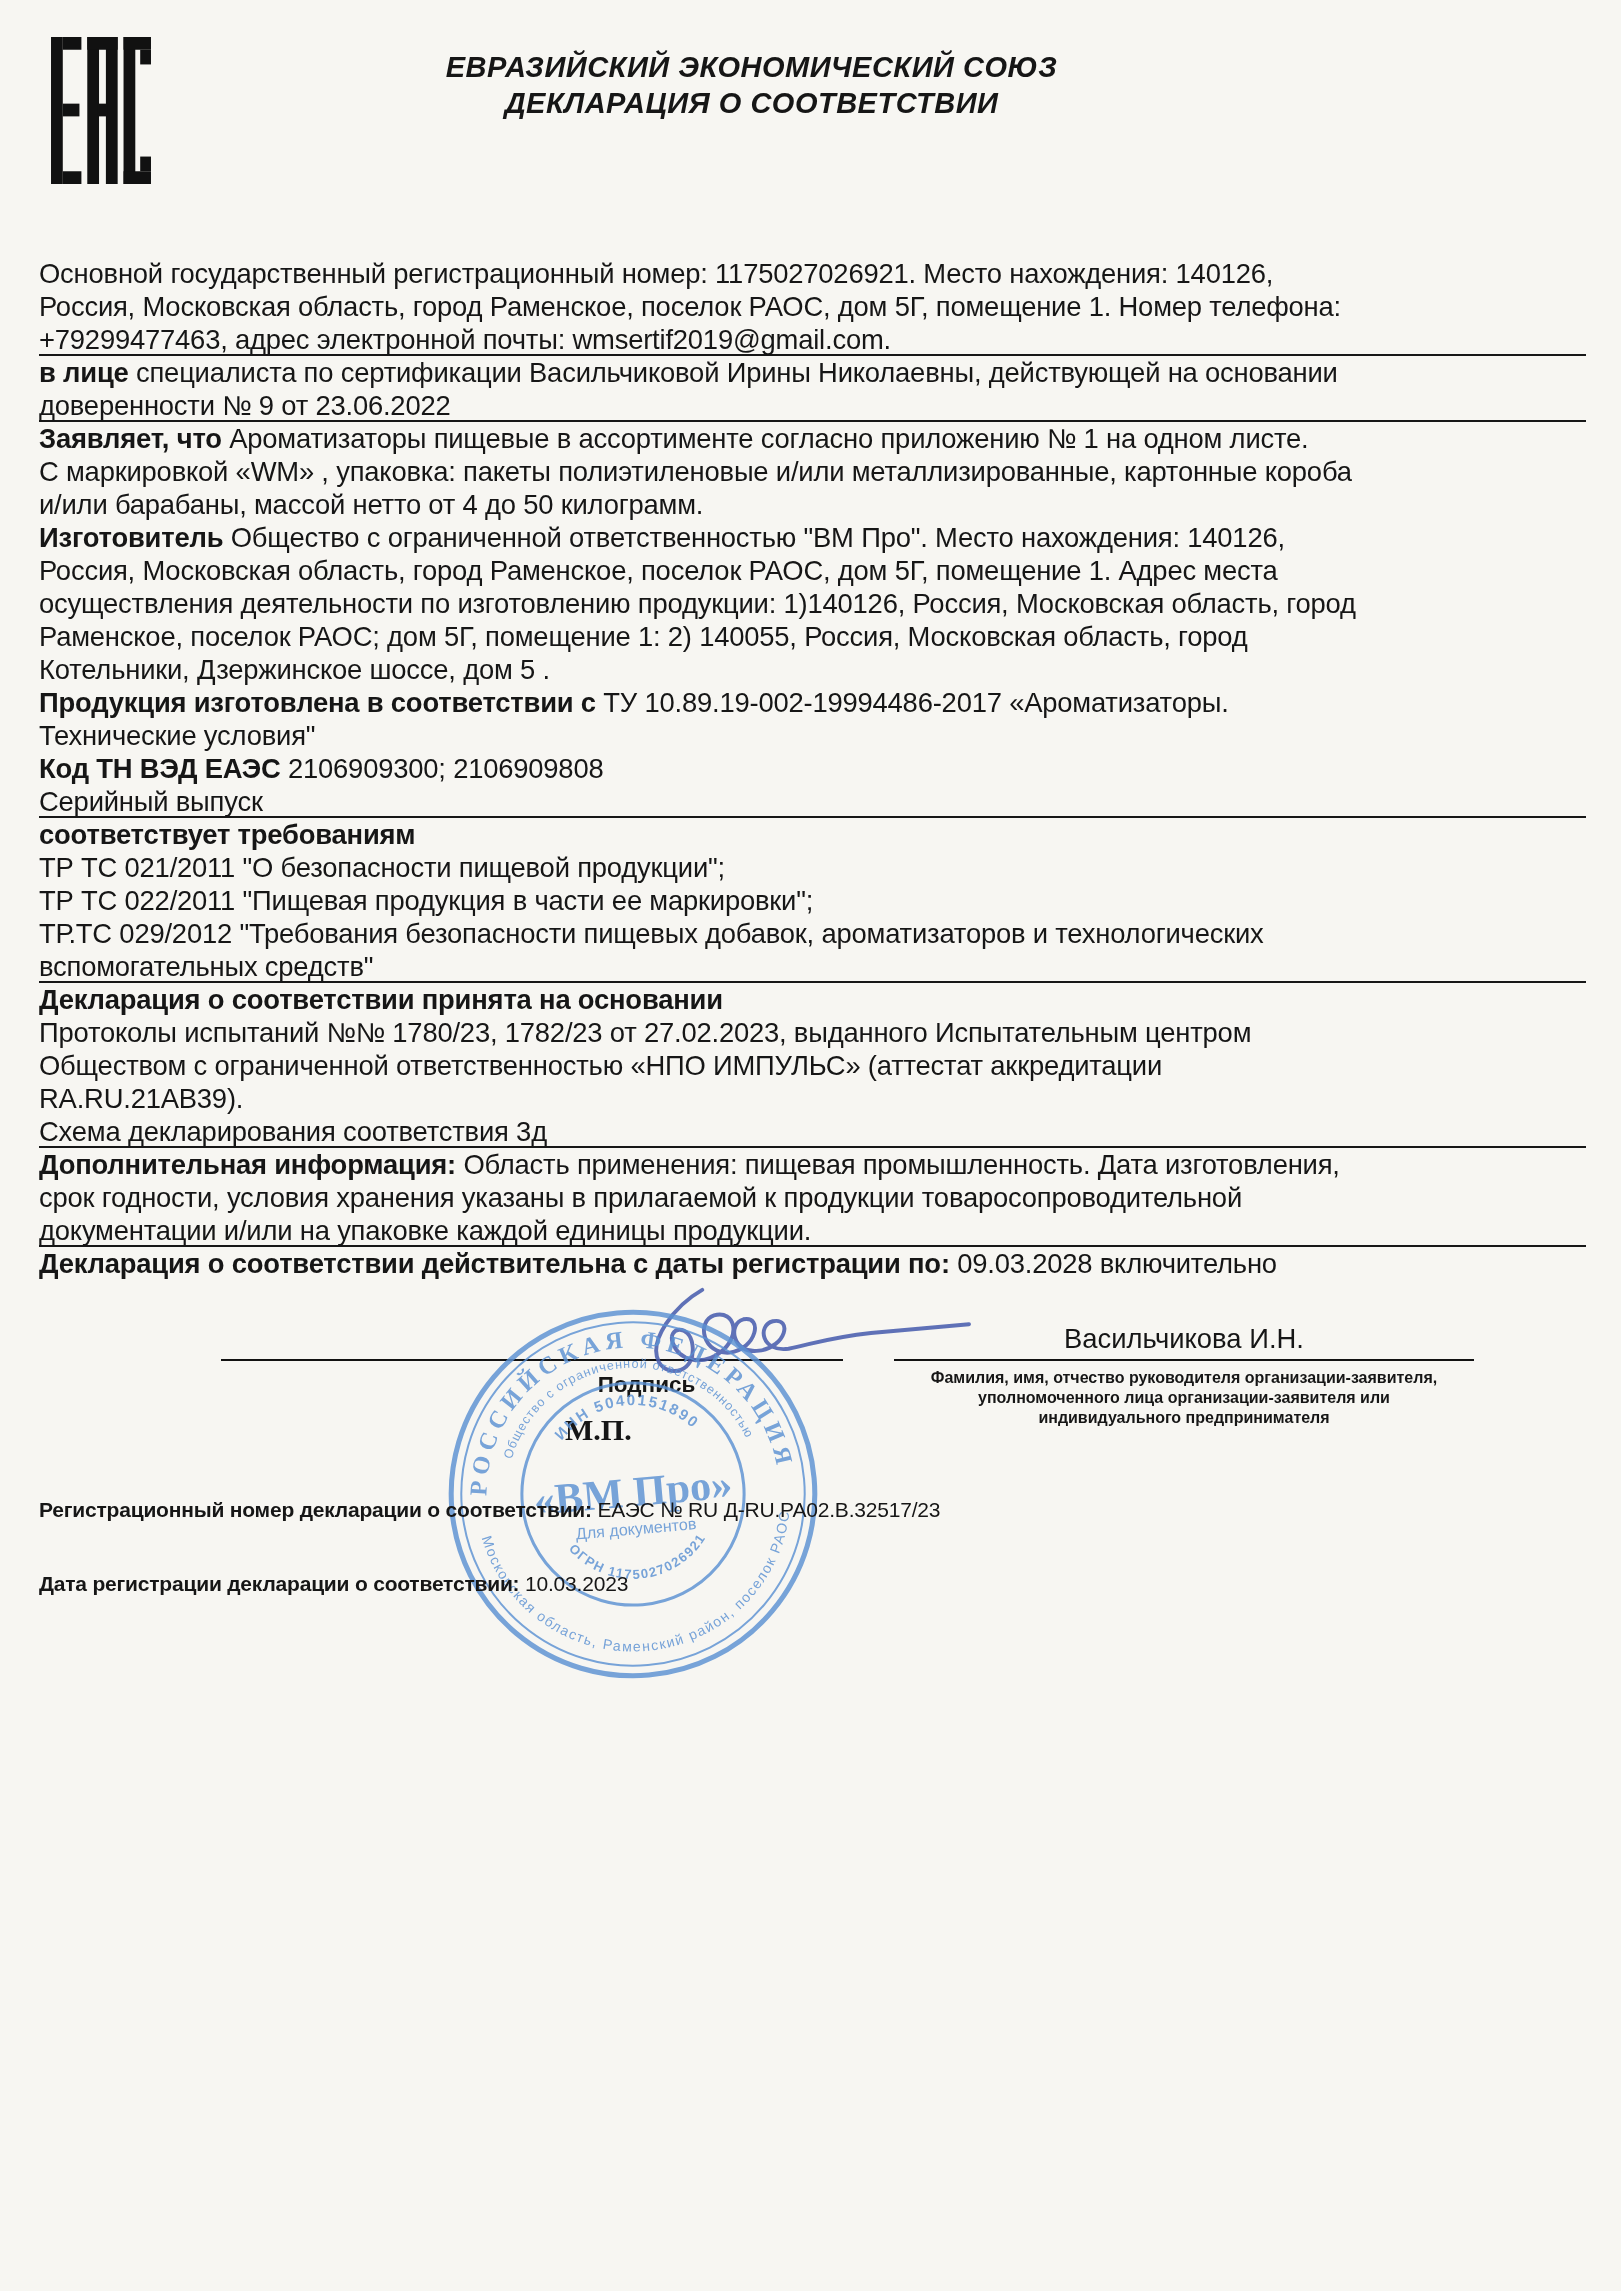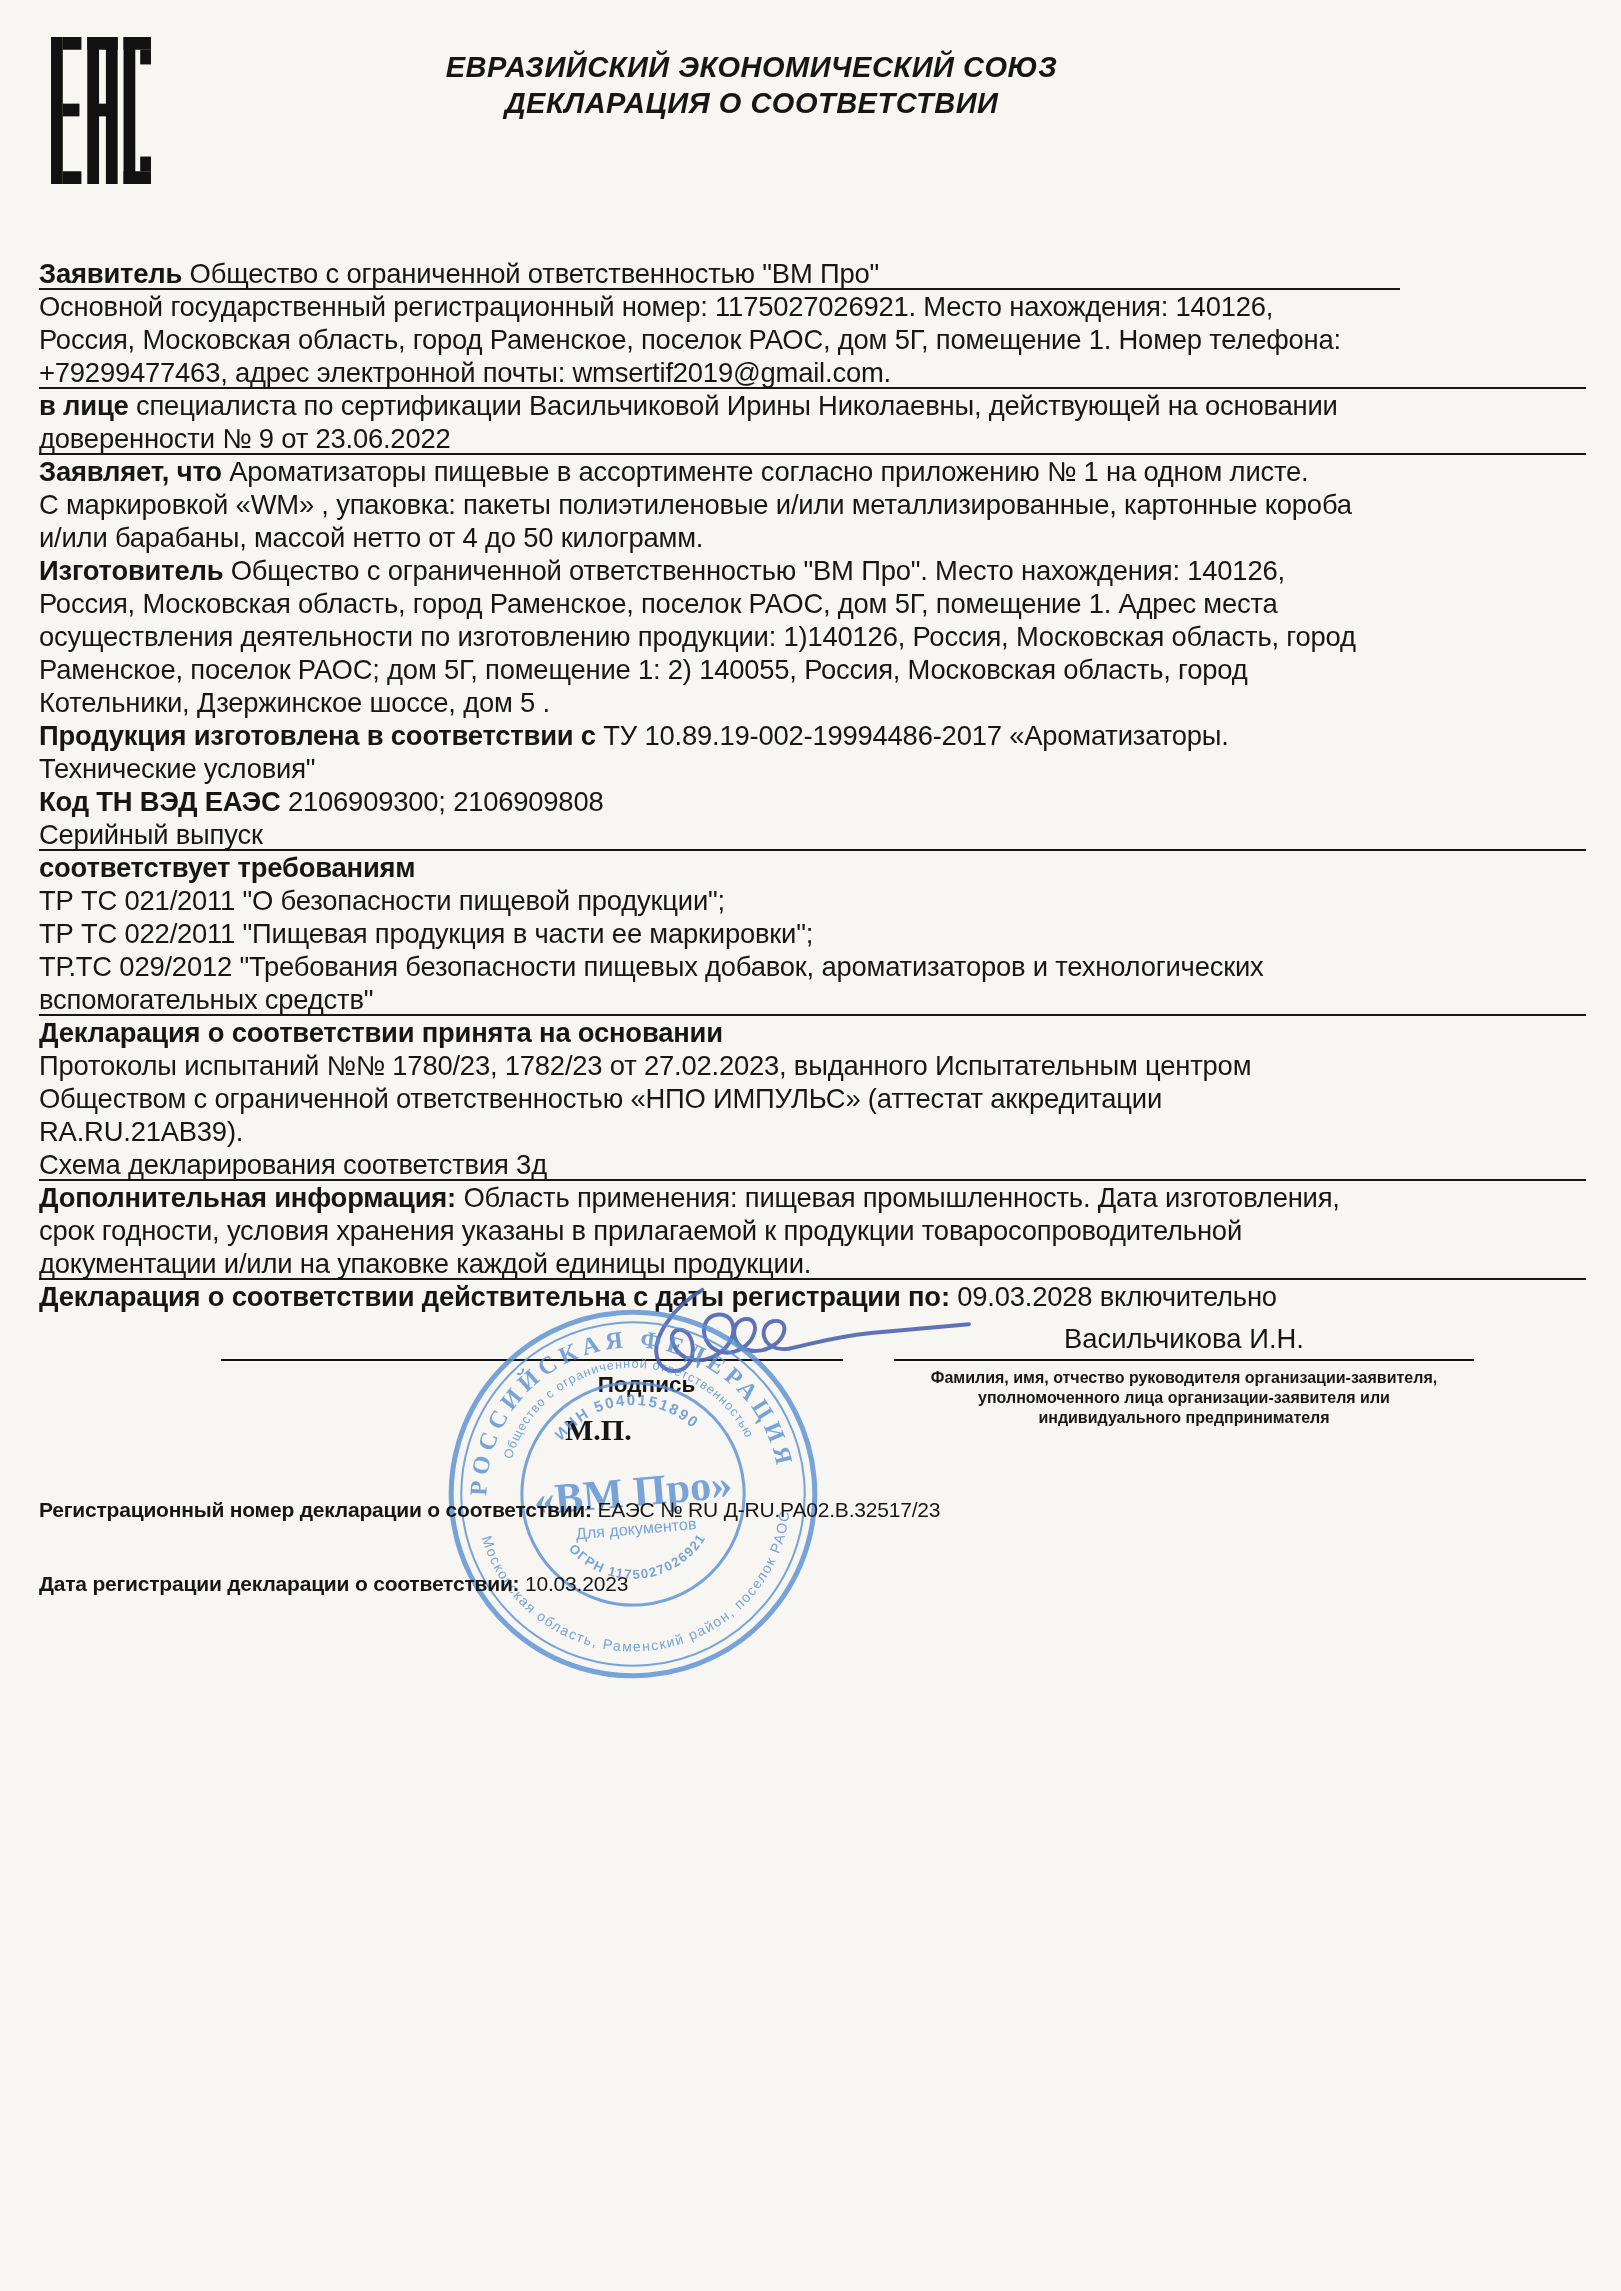--- a/index.html
+++ b/index.html
@@ -64,21 +64,20 @@
       <rect x="91" y="122" width="11" height="15"></rect>
     </g>
   </svg>
 
   <div class="title">
     <div>ЕВРАЗИЙСКИЙ ЭКОНОМИЧЕСКИЙ СОЮЗ</div>
     <div>ДЕКЛАРАЦИЯ О СООТВЕТСТВИИ</div>
   </div>
 
   <div class="body-text">
-    <div class="ln rs"><b>Заявитель</b><span> Общество с ограниченной ответственностью "ВМ Про"</span></div>
     <div class="ln"><span>Основной государственный регистрационный номер: 1175027026921. Место нахождения: 140126,</span></div>
     <div class="ln"><span>Россия, Московская область, город Раменское, поселок  РАОС, дом 5Г, помещение 1. Номер телефона:</span></div>
     <div class="ln r"><span>+79299477463, адрес электронной почты: wmsertif2019@gmail.com.</span></div>
     <div class="ln"><b>в лице</b><span> специалиста по сертификации Васильчиковой Ирины Николаевны, действующей на основании</span></div>
     <div class="ln r"><span>доверенности № 9 от  23.06.2022</span></div>
     <div class="ln"><b>Заявляет, что</b><span> Ароматизаторы пищевые в ассортименте согласно приложению № 1 на одном листе.</span></div>
     <div class="ln"><span>С маркировкой «WM» , упаковка: пакеты полиэтиленовые и/или металлизированные, картонные короба</span></div>
     <div class="ln"><span>и/или барабаны, массой нетто от 4 до 50 килограмм.</span></div>
     <div class="ln"><b>Изготовитель</b><span> Общество с ограниченной ответственностью "ВМ Про". Место нахождения: 140126,</span></div>
     <div class="ln"><span>Россия, Московская область, город Раменское, поселок  РАОС, дом 5Г, помещение 1. Адрес места</span></div>

